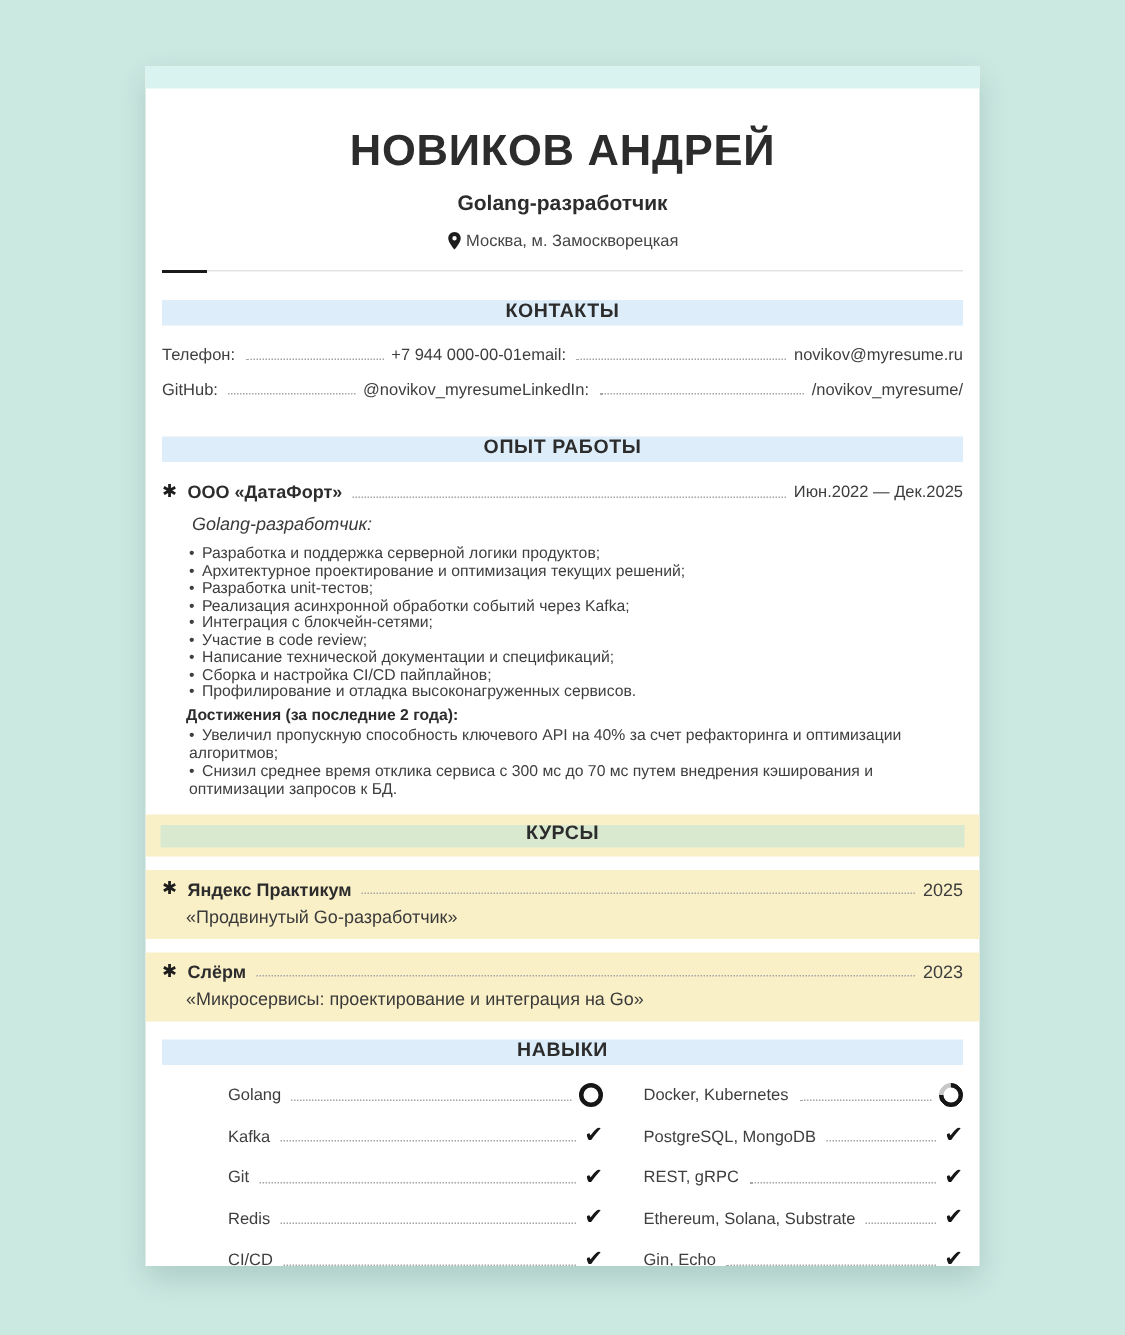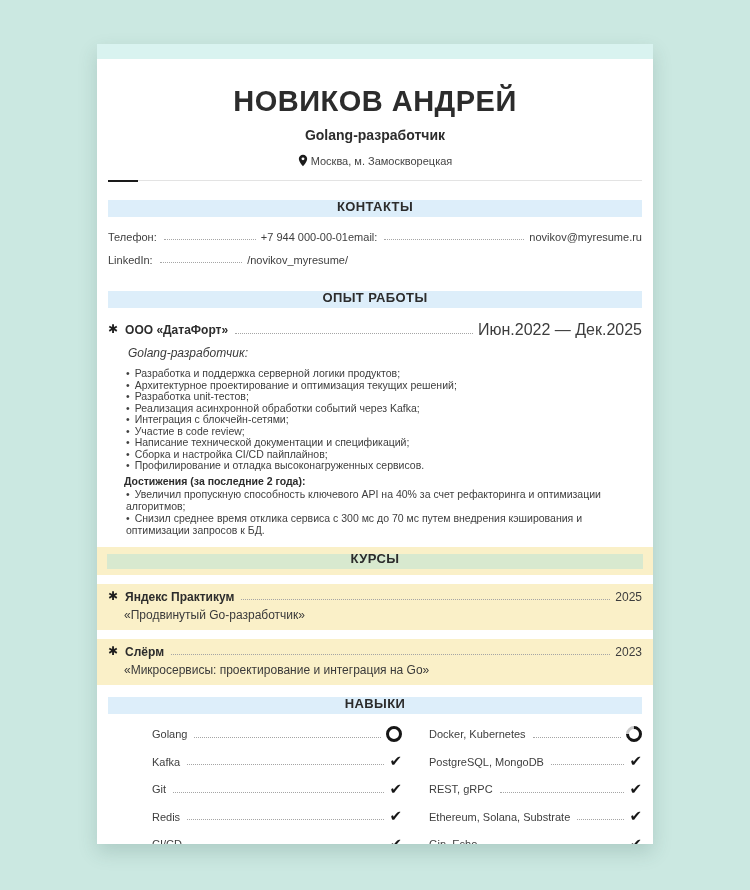--- a/index.html
+++ b/index.html
@@ -42,21 +42,21 @@
   .contacts-grid{margin-top:8px;display:grid;grid-template-columns:240px 1fr;}
   .contact-item{display:flex;align-items:center;height:23px;font-size:11px;color:var(--text-body);}
   .c-label{white-space:nowrap;}
   .c-value{white-space:nowrap;}
 
   
   .band-xp{margin-top:20px;}
   .xp-header{margin-top:13px;display:flex;align-items:center;font-size:12px;color:var(--text-dark);}
   .asterisk{font-size:12px;margin-right:7px;color:#1d1d1d;transform:translateY(-1px);}
   .company{font-weight:700;white-space:nowrap;}
-  .xp-date{font-size:16px;color:#3d3d3d;white-space:nowrap;}
+  .xp-date{font-size:11px;color:#3d3d3d;white-space:nowrap;}
   .role-line{margin:7px 0 8px 20px;font-size:12px;font-style:italic;color:#3a3a3a;}
   ul.plain{list-style:none;margin:0;padding:0 0 0 18px;}
   ul.plain li{font-size:10.5px;line-height:11.5px;color:var(--text-body);}
   ul.plain li::before{content:"•";margin-right:5px;}
   .ach-heading{margin:3px 0 1px 16px;font-size:10.5px;font-weight:700;color:var(--text-dark);}
   ul.ach li{line-height:12px;}
 
   
   .courses-wrap{margin:11px -11px 0;background:var(--courses-background-yellow);padding:7px 10px 6px;}
   .course-card{margin:9px -11px 0;background:var(--courses-background-yellow);padding:6px 11px 8px;}
@@ -107,20 +107,25 @@
     <span class="dots"></span>
     <span class="c-value">+7 944 000-00-01</span>
   </div>
 
   <div class="contact-item">
     <span class="c-label">email:</span>
     <span class="dots"></span>
     <span class="c-value">novikov@myresume.ru</span>
   </div>
 
+  <div class="contact-item">
+    <span class="c-label">GitHub:</span>
+    <span class="dots"></span>
+    <span class="c-value">@novikov_myresume</span>
+  </div>
 
   <div class="contact-item">
     <span class="c-label">LinkedIn:</span>
     <span class="dots"></span>
     <span class="c-value">/novikov_myresume/</span>
   </div>
 </div>
 
       <div class="band blue band-xp">
         <span>ОПЫТ РАБОТЫ</span>

